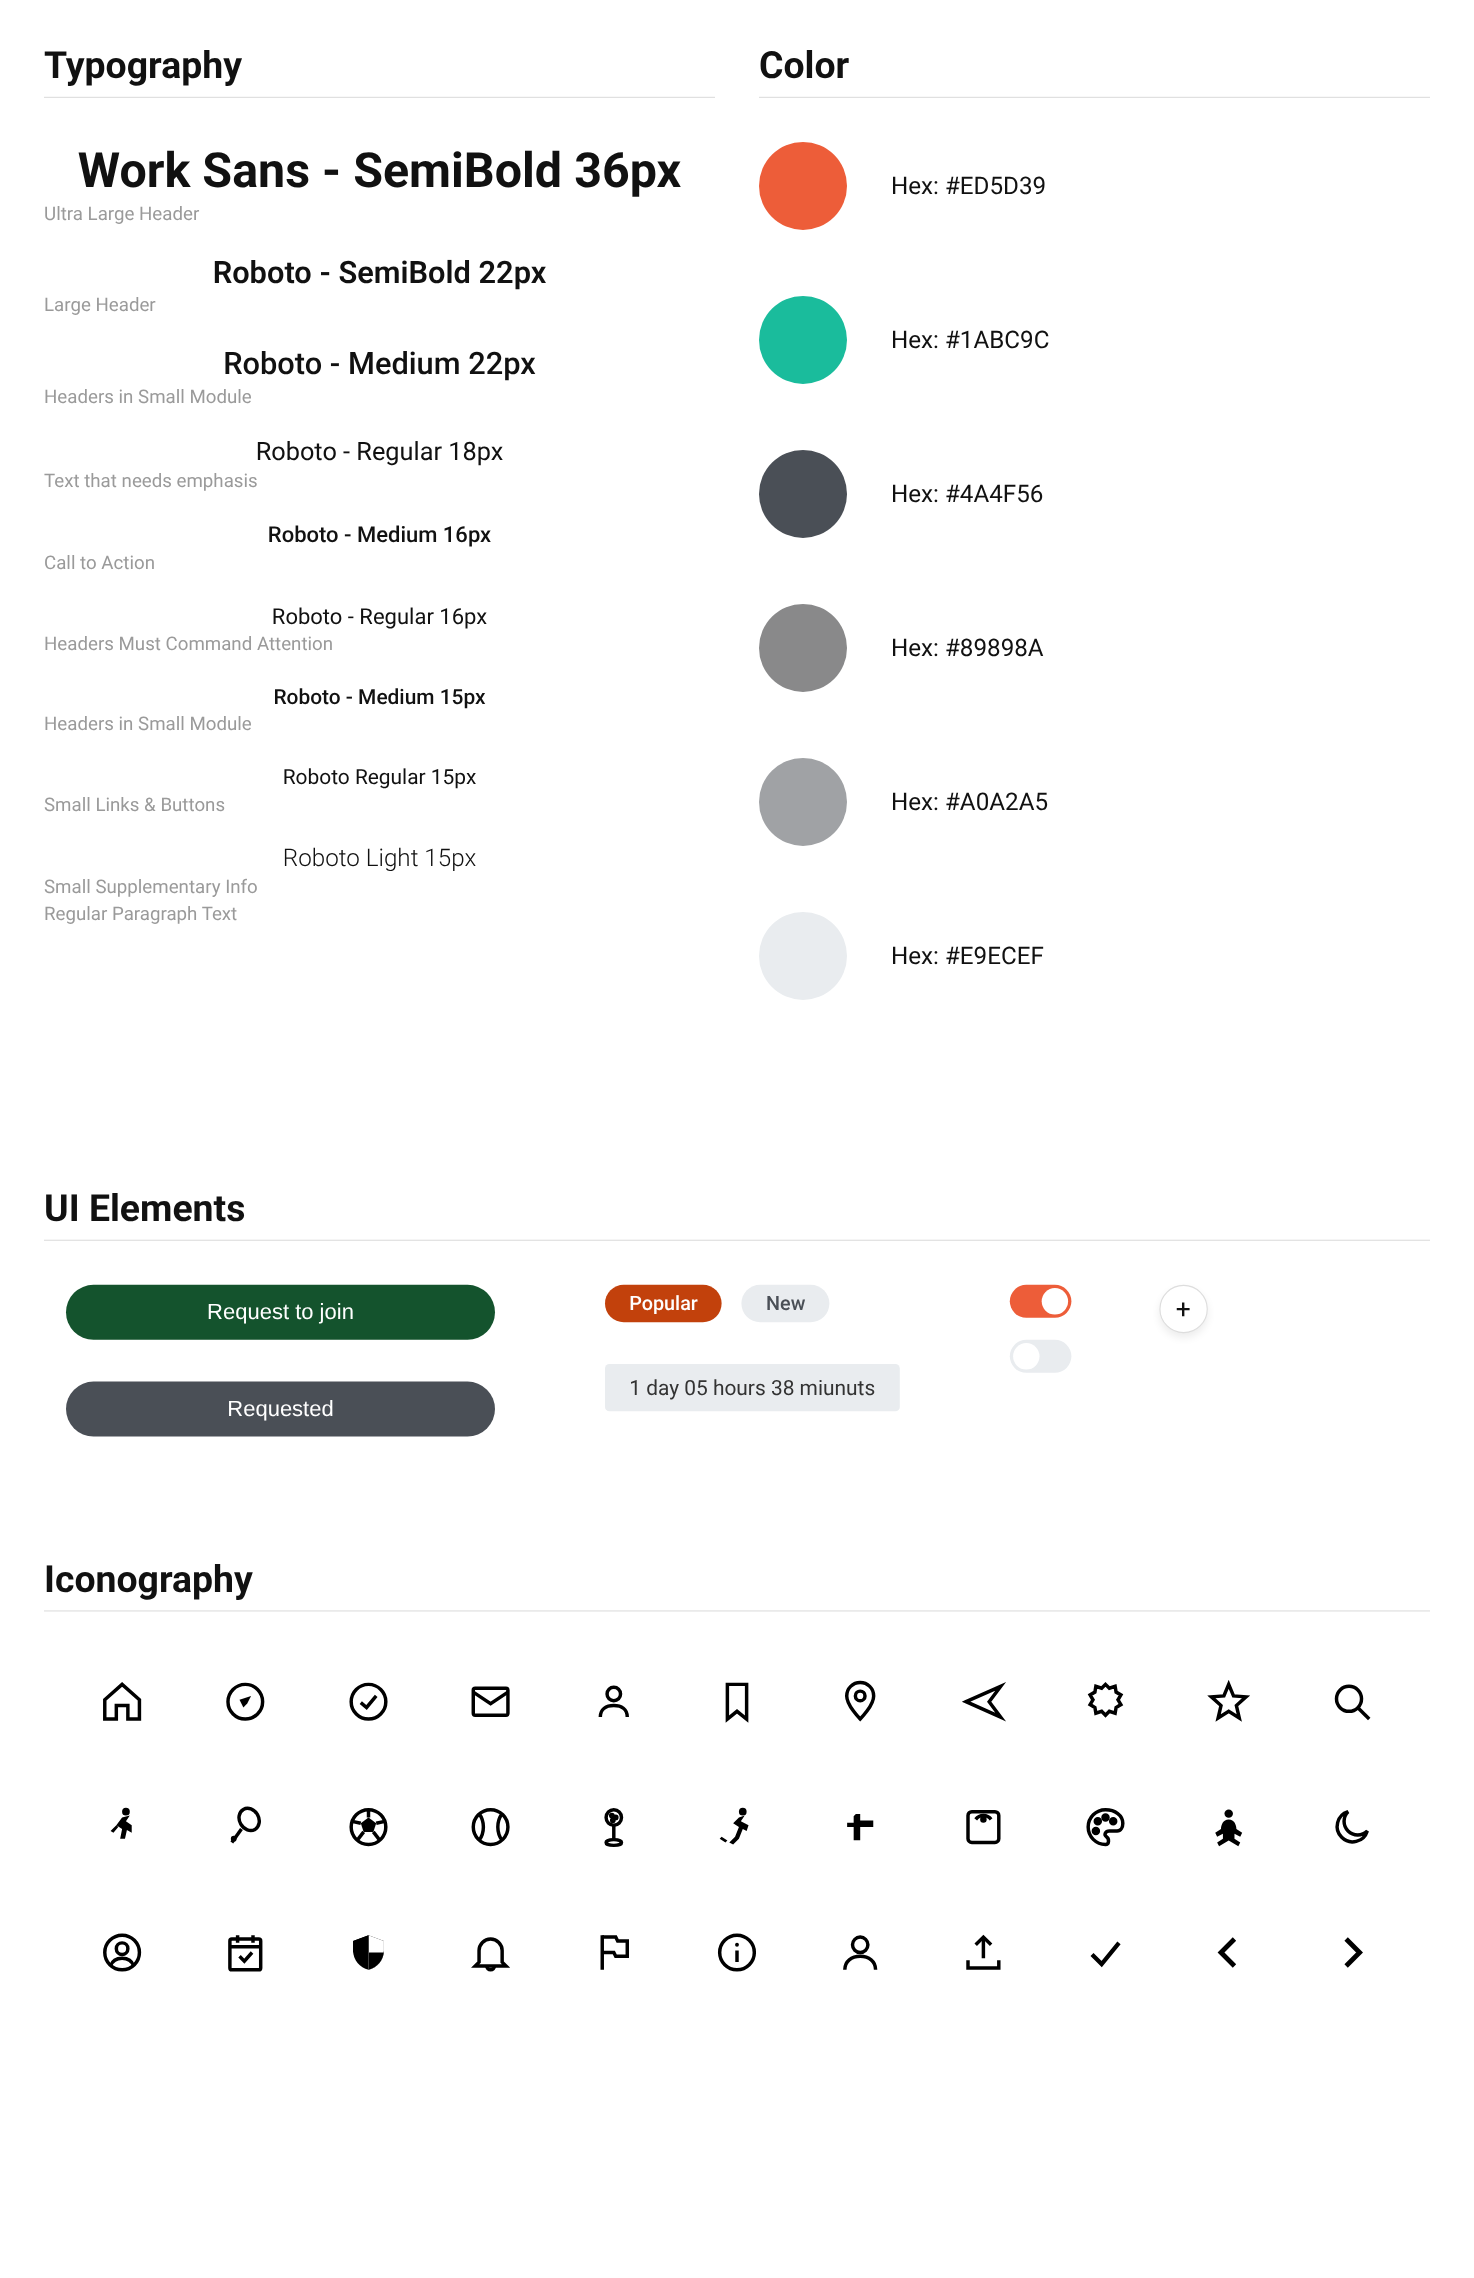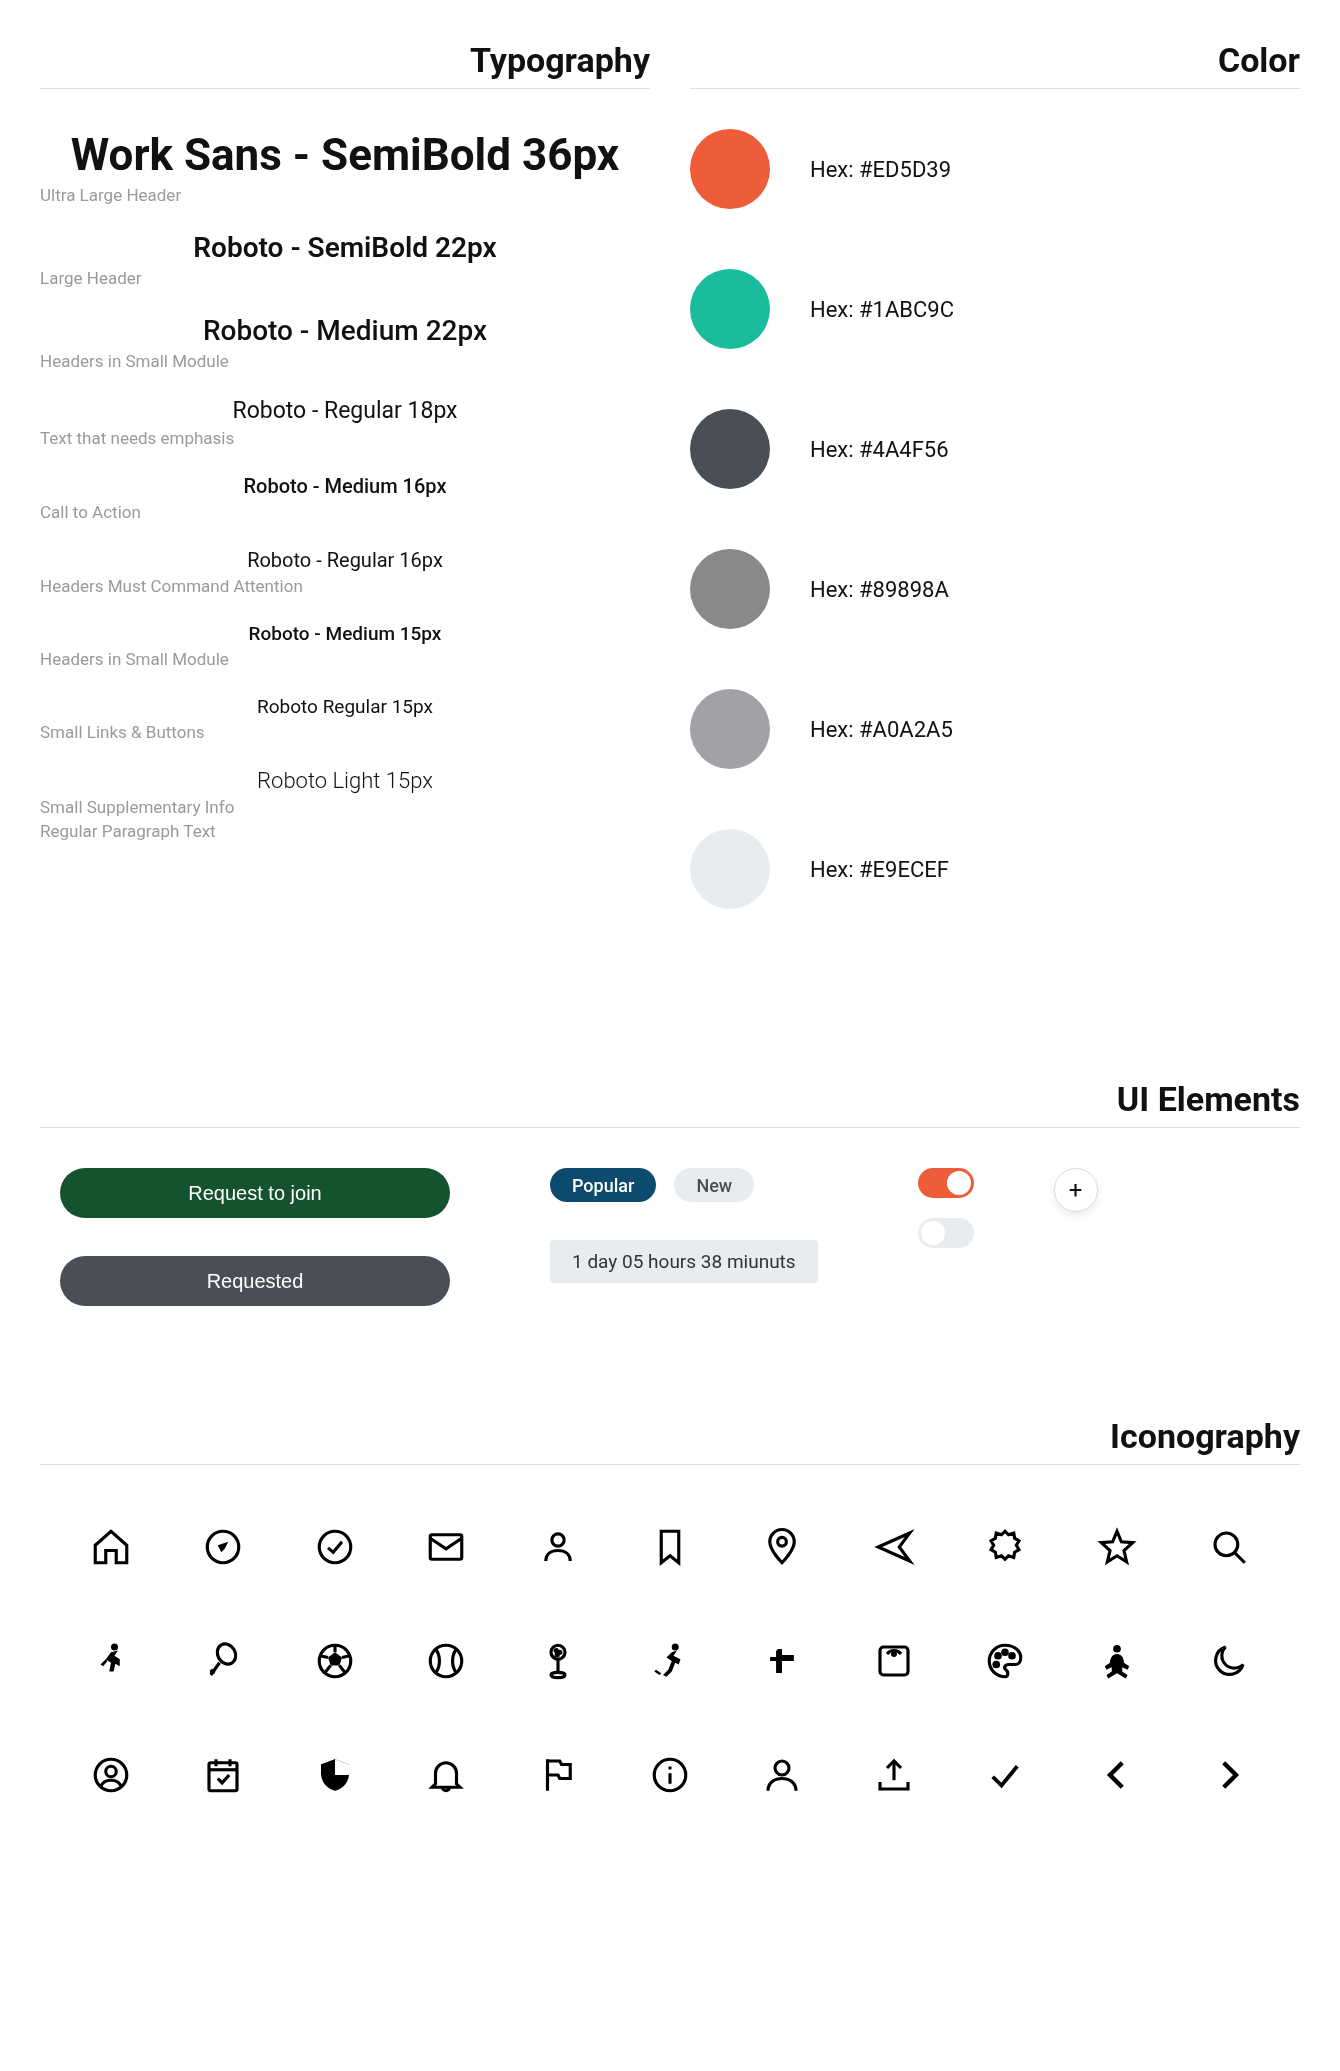--- a/index.html
+++ b/index.html
@@ -16,21 +16,20 @@
   }
   .col {
     flex: 1;
   }
   .section-title {
     font-size: 34px;
     font-weight: 700;
     padding-bottom: 8px;
     border-bottom: 1px solid #ddd;
     margin-bottom: 40px;
-    text-align: right;
   }
   
   .type-item { margin-bottom: 26px; }
   .type-sample { color: #111; text-align: center; }
   .type-desc { color: #9a9a9a; font-size: 17px; margin-top: 4px; }
   .t0 { font-weight: 700; font-size: 44px; }
   .t1 { font-weight: 600; font-size: 28px; }
   .t2 { font-weight: 500; font-size: 28px; }
   .t3 { font-weight: 400; font-size: 23px; }
   .t4 { font-weight: 500; font-size: 20px; }
@@ -108,21 +107,21 @@
   .chip {
     display: inline-flex;
     align-items: center;
     justify-content: center;
     padding: 0 22px;
     height: 34px;
     border-radius: 17px;
     font-size: 18px;
     font-weight: 500;
   }
-  .chip-primary { background: #0c4a6e; color: #fff; }
+  .chip-primary { background: #c2410c; color: #fff; }
   .chip-muted { background: #E9ECEF; color: #4A4F56; }
   .time-chip {
     background: #E9ECEF;
     color: #333;
     font-size: 19px;
     padding: 10px 22px;
     border-radius: 4px;
     display: inline-block;
   }
   .toggle {

